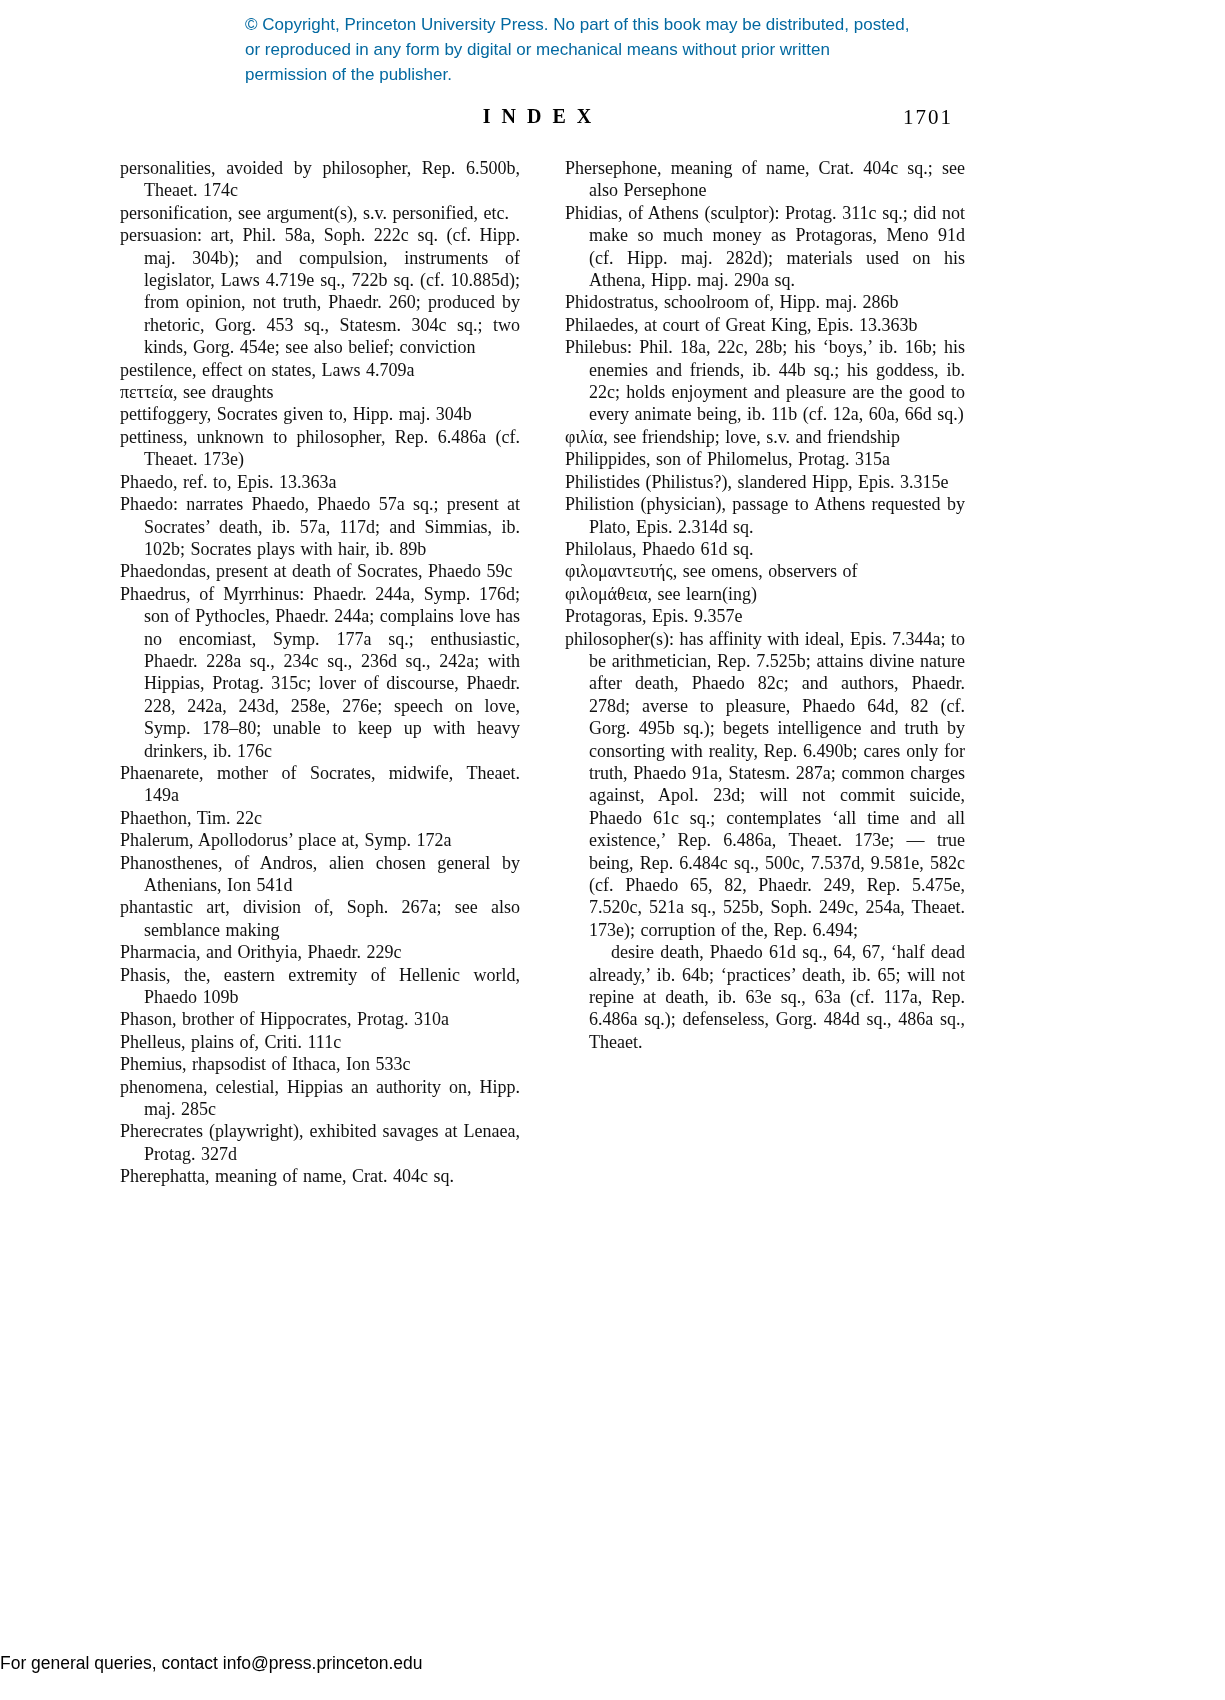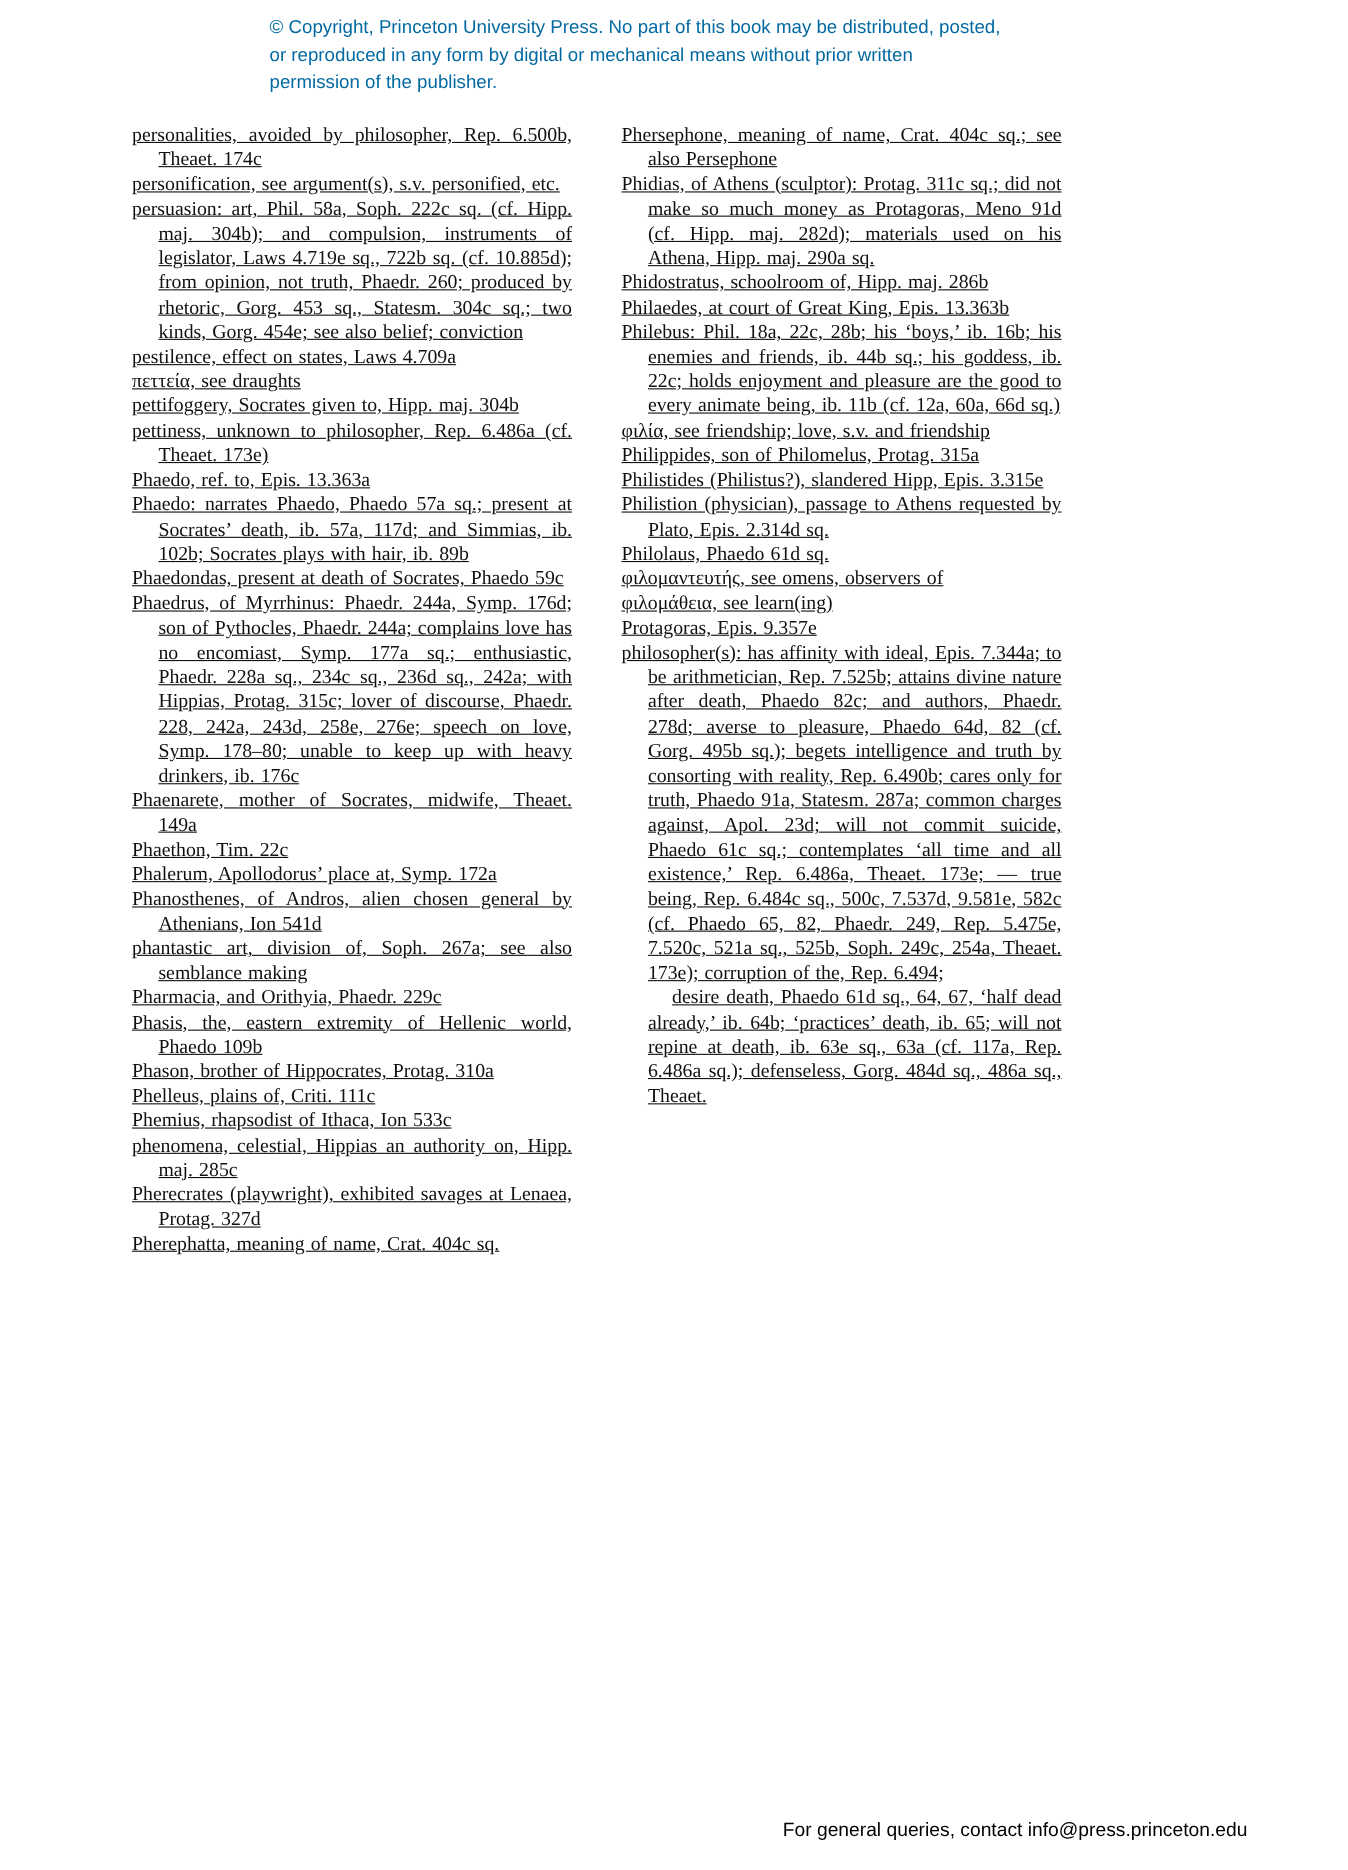--- a/index.html
+++ b/index.html
@@ -50,43 +50,46 @@
     width: 845px;
   }
   .col { width: 400px; }
   .entry {
     font-size: 18px;
     line-height: 22.4px;
     text-align: justify;
     padding-left: 24px;
     text-indent: -24px;
     word-spacing: 1px;
-    text-decoration: underline;
   }
   .entry.continuation {
     text-indent: 22px;
   }
   .footer {
     position: absolute;
     left: 0;
     bottom: 26px;
     width: 1134px;
-    text-align: right;
+    text-align: left;
     font-family: "Liberation Sans", sans-serif;
     font-size: 17.5px;
     color: #000;
   }
 </style>
 </head>
 <body>
 
 <div class="page">
 
   <div class="copyright">© Copyright, Princeton University Press. No part of this book may be distributed, posted, or reproduced in any form by digital or mechanical means without prior written permission of the publisher.</div>
 
+  <div class="header-row">
+    <span class="title">INDEX</span>
+    <span class="pagenum">1701</span>
+  </div>
 
   <div class="columns">
     <div class="col">
         <p class="entry">personalities, avoided by philosopher, Rep. 6.500b, Theaet. 174c</p>
         <p class="entry">personification, see argument(s), s.v. personified, etc.</p>
         <p class="entry">persuasion: art, Phil. 58a, Soph. 222c sq. (cf. Hipp. maj. 304b); and compulsion, instruments of legislator, Laws 4.719e sq., 722b sq. (cf. 10.885d); from opinion, not truth, Phaedr. 260; produced by rhetoric, Gorg. 453 sq., Statesm. 304c sq.; two kinds, Gorg. 454e; see also belief; conviction</p>
         <p class="entry">pestilence, effect on states, Laws 4.709a</p>
         <p class="entry">πεττεία, see draughts</p>
         <p class="entry">pettifoggery, Socrates given to, Hipp. maj. 304b</p>
         <p class="entry">pettiness, unknown to philosopher, Rep. 6.486a (cf. Theaet. 173e)</p>

